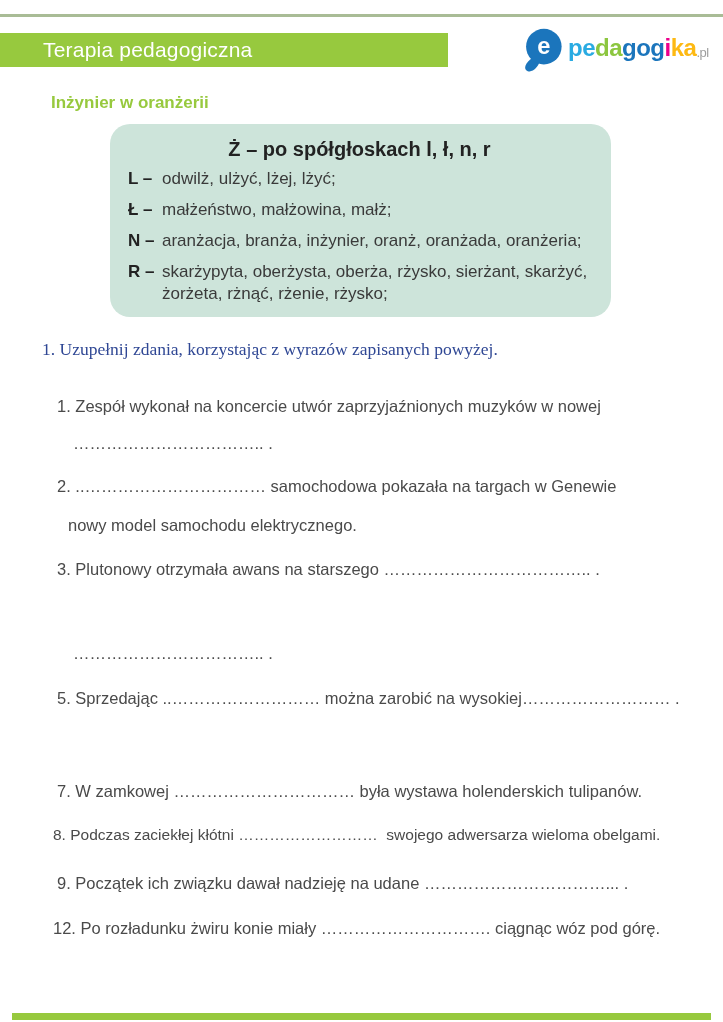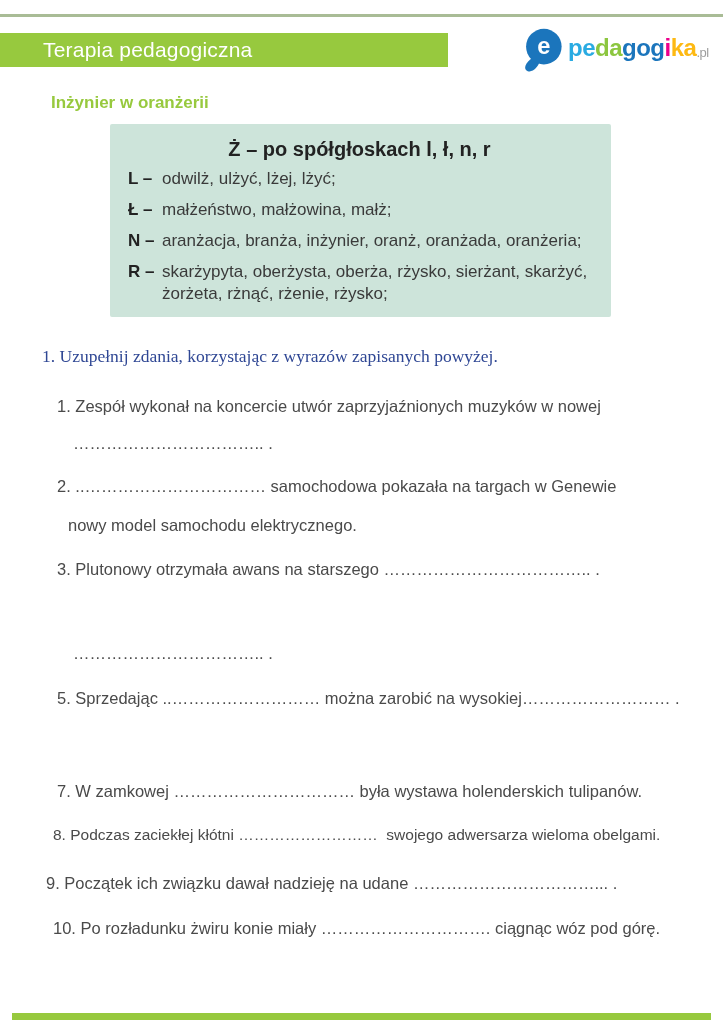--- a/index.html
+++ b/index.html
@@ -12,28 +12,28 @@
   .banner-title{display:block;padding-left:43px;line-height:34px;color:#ffffff;font-size:21px;font-weight:400;letter-spacing:.2px;}
 
   .logo{position:absolute;top:26px;left:521px;height:48px;display:flex;align-items:center;gap:3px;}
   .logo-mark{width:44px;height:46px;display:block;}
   .logo-text{font-size:24px;font-weight:700;letter-spacing:-0.5px;white-space:nowrap;line-height:44px;}
   .logo-text .suffix{font-size:13px;font-weight:400;position:relative;top:1px;}
 
   .subtitle{position:absolute;top:85px;left:43px;margin:8px;font-size:17px;font-weight:700;color:var(--brand_green,#97C93E);}
 
   .rule-box{position:absolute;top:124px;left:110px;width:501px;box-sizing:border-box;
-            background:var(--box_mint,#CDE4DA);border-radius:2px;padding:12px 20px 12px 18px;color:#2e2e2e;}
+            background:var(--box_mint,#CDE4DA);border-radius:20px;padding:12px 20px 12px 18px;color:#2e2e2e;}
   .rule-title{text-align:center;font-size:20px;font-weight:700;line-height:26px;margin-bottom:6px;color:#222;}
   .rule-row{display:flex;margin-bottom:9px;font-size:17px;line-height:22px;}
   .rule-row:last-child{margin-bottom:0;}
   .rule-letter{flex:0 0 34px;font-weight:700;color:#222;}
   .rule-words{flex:1 1 auto;color:#3a3a3a;}
 
-  .instruction{position:absolute;top:346px;left:42px;font-family:"Liberation Serif","DejaVu Serif",serif;
+  .instruction{position:absolute;top:339px;left:42px;font-family:"Liberation Serif","DejaVu Serif",serif;
                font-size:17.5px;color:var(--instruction_navy,#2F4794);}
 
   .sline{position:absolute;font-size:16.5px;line-height:24px;color:var(--text_dark,#4A4A4A);white-space:pre;}
   .sline.small{font-size:15.5px;}
 </style>
 </head>
 <body>
 
 <div class="page">
 
@@ -88,19 +88,19 @@
 
   <div class="sline" style="top:641px;left:73px;">…………………………….. .</div>
 
   <div class="sline" style="top:686px;left:57px;">5. Sprzedając ..……………………… można zarobić na wysokiej……………………… .</div>
 
 
   <div class="sline" style="top:779px;left:57px;">7. W zamkowej …………………………… była wystawa holenderskich tulipanów.</div>
 
   <div class="sline small" style="top:823px;left:53px;">8. Podczas zaciekłej kłótni ………………………  swojego adwersarza wieloma obelgami.</div>
 
-  <div class="sline" style="top:871px;left:46px;">9. Początek ich związku dawał nadzieję na udane ……………………………... .</div>
+  <div class="sline" style="top:871px;left:57px;">9. Początek ich związku dawał nadzieję na udane ……………………………... .</div>
 
-  <div class="sline" style="top:916px;left:53px;">10. Po rozładunku żwiru konie miały …………………………. ciągnąc wóz pod górę.</div>
+  <div class="sline" style="top:916px;left:53px;">12. Po rozładunku żwiru konie miały …………………………. ciągnąc wóz pod górę.</div>
 
   <div style="position:absolute;top:1013px;left:12px;width:699px;height:7px;background:var(--brand_green,#97C93E);"></div>
 
 </div>
 
 </body></html>

